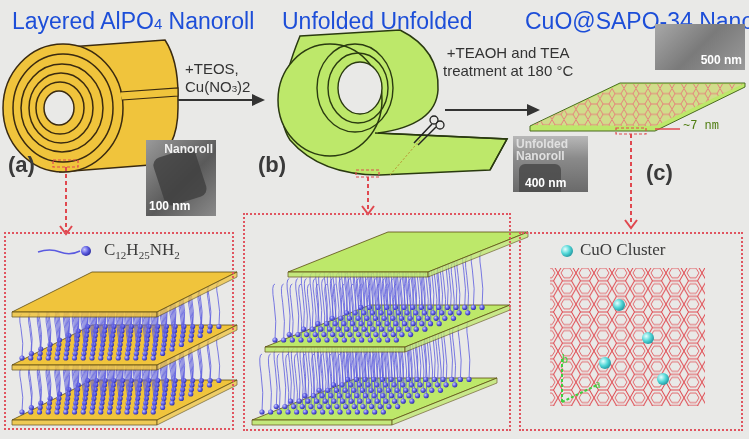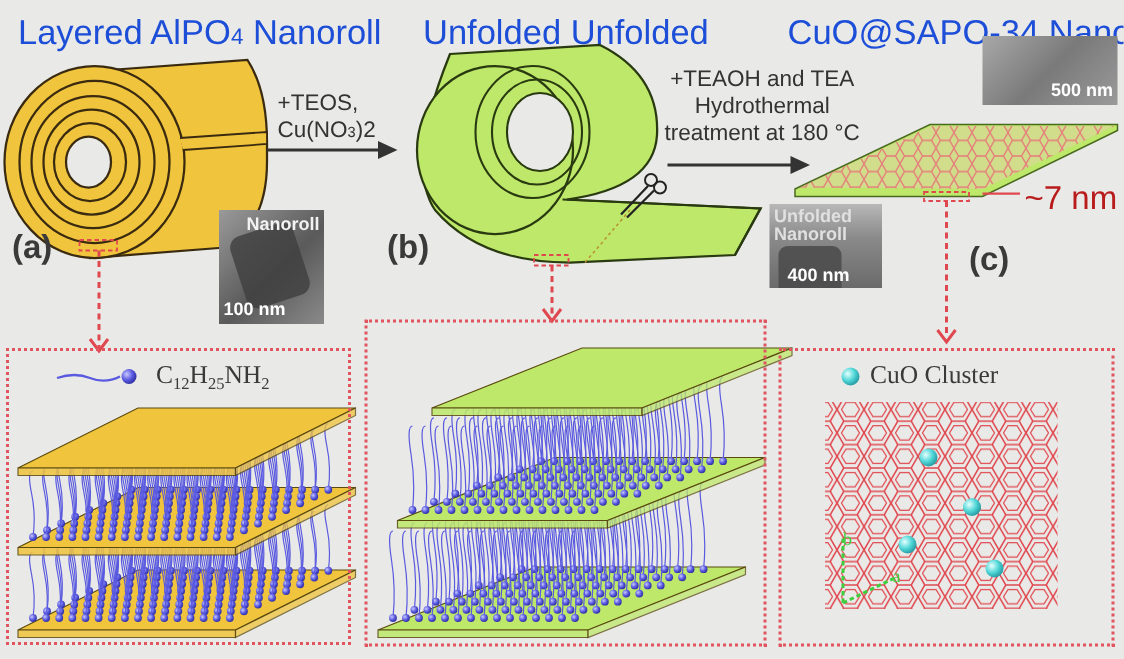--- a/index.html
+++ b/index.html
@@ -8,36 +8,35 @@
   .title { position:absolute; font-size:23px; color:#1d4ed8; white-space:nowrap; }
   .title sub, .label sub { font-size:0.65em; vertical-align:baseline; }
   .label { position:absolute; font-size:15px; color:#333; line-height:18px; white-space:nowrap; }
   .panel-letter { position:absolute; font-size:22px; font-weight:bold; color:#3a3a3a; }
   .tem { position:absolute; background:#777; overflow:hidden; }
   .tem .tlabel { position:absolute; color:#f2f2f2; font-weight:bold; font-size:12px; }
   .tem .scale { position:absolute; color:#fff; font-weight:bold; font-size:12px; }
   .box { position:absolute; border:2px dotted #e05560; box-sizing:border-box; }
   svg { position:absolute; left:0; top:0; }
   .legend-text { position:absolute; font-size:17px; color:#3a3a3a; white-space:nowrap;font-family:Liberation Serif, serif; }
-  .thick { position:absolute; font-size:22px; color:#b91c1c; white-space:nowrap; }
+  .thick { position:absolute; font-size:12px; color:#4d7c0f; white-space:nowrap;font-family:Liberation Mono, monospace; }
 </style>
 </head>
 <body>
 
 <div class="title" style="left:12px;top:8px;"><span>Layered AlPO</span><sub>4</sub><span> Nanoroll</span></div>
 <div class="title" style="left:282px;top:8px;">Unfolded Unfolded</div>
 <div class="title" style="left:525px;top:8px;">CuO@SAPO-34 Nanosheet</div>
 
 <div class="label" style="left:185px;top:60px;">
   <div>+TEOS,</div>
   <div><span>Cu(NO</span><sub>3</sub><span>)2</span></div>
 </div>
 <div class="label" style="left:443px;top:44px;text-align:center;">
   <div>+TEAOH and TEA</div>
-  <div>Hydrothermal</div>
   <div>treatment at 180 °C</div>
 </div>
 
 <svg width="749" height="439">
   <defs>
     <radialGradient id="ball" cx="35%" cy="35%" r="65%">
       <stop offset="0%" stop-color="#c8c8ff"></stop>
       <stop offset="60%" stop-color="#5a5ae0"></stop>
       <stop offset="100%" stop-color="#3434a8"></stop>
     </radialGradient>

